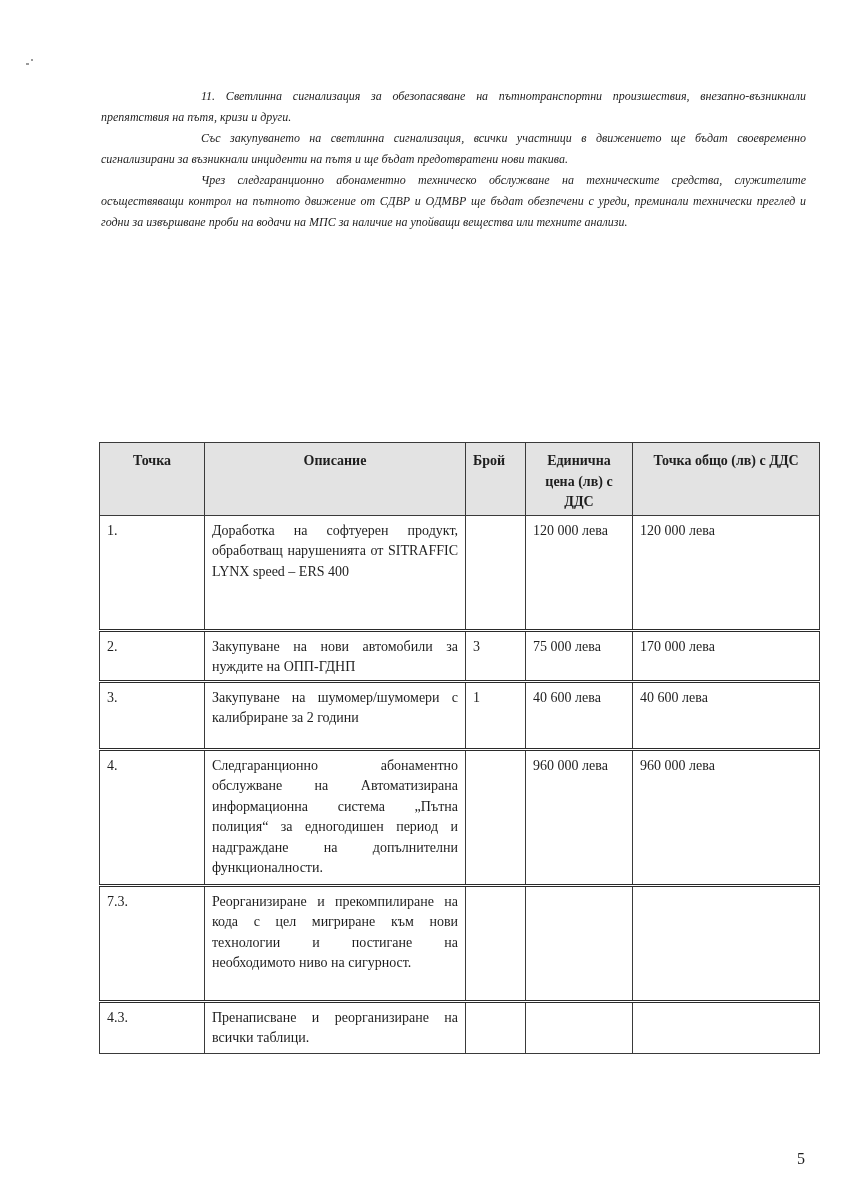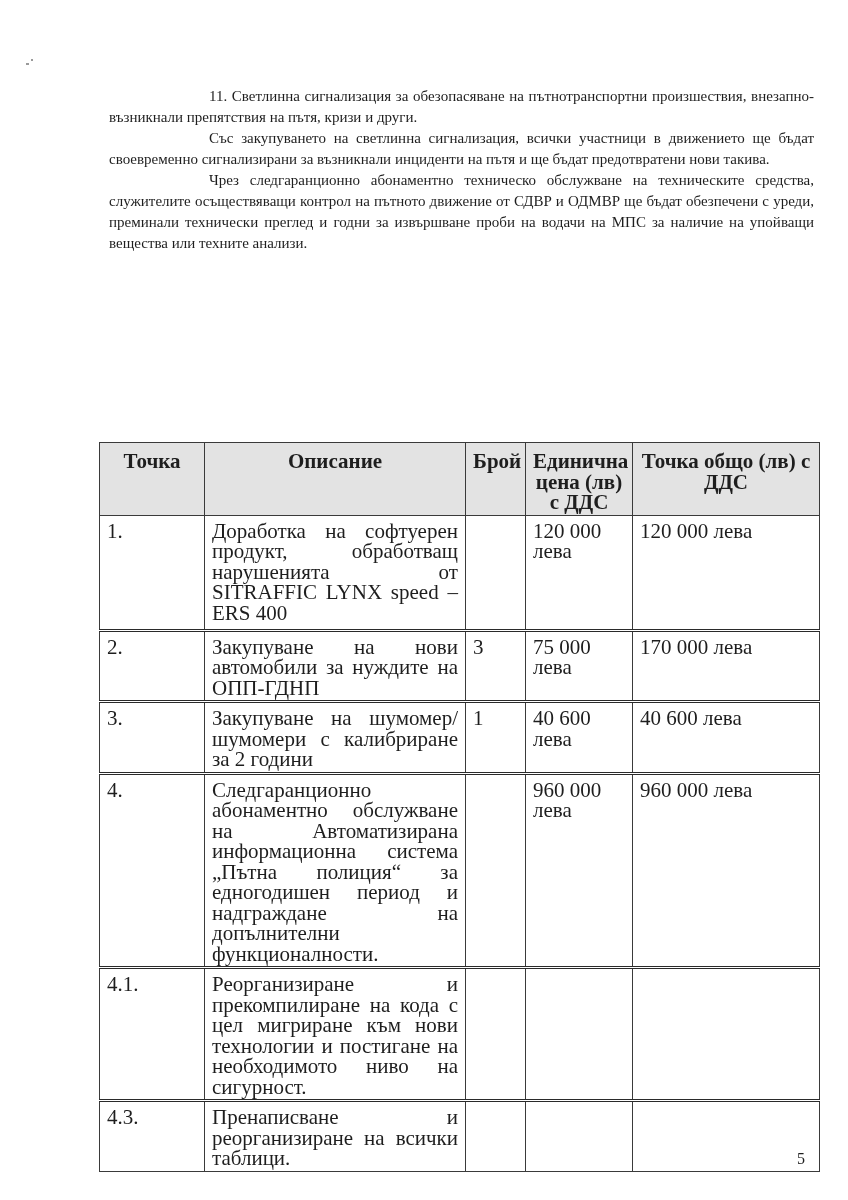--- a/index.html
+++ b/index.html
@@ -7,36 +7,37 @@
     width: 848px; height: 1200px;
     background: #ffffff;
     position: relative;
     overflow: hidden;
     font-family: "Liberation Serif", "DejaVu Serif", serif;
     color: #1e1e1e;
   }
   .speck { position: absolute; background: #9a9a9a; width: 3px; height: 2px; }
   .body-text {
     position: absolute;
-    left: 109px;
+    left: 101px;
     width: 705px;
-    font-size: 15px;
+    font-size: 12px;
     line-height: 21px;
     text-align: justify;
+    font-style: italic;
   }
   .para { margin: 0; text-indent: 100px; }
   .para + .para { }
   .para.bold { font-weight: bold; letter-spacing: 0.2px; margin-top: 9px; }
   table.inv {
     position: absolute;
     left: 99px; top: 442px;
     width: 720px;
     border-collapse: collapse;
     table-layout: fixed;
-    font-size: 21px;
+    font-size: 14px;
     line-height: 20.5px;
   }
   table.inv col.c1 { width: 105px; }
   table.inv col.c2 { width: 261px; }
   table.inv col.c3 { width: 60px; }
   table.inv col.c4 { width: 107px; }
   table.inv col.c5 { width: 187px; }
   table.inv th, table.inv td {
     border: 1px solid #3a3a3a;
     vertical-align: top;
@@ -117,21 +118,21 @@
       <td>40 600 лева</td>
     </tr>
     <tr class="h-4">
       <td>4.</td>
       <td class="desc">Следгаранционно абонаментно обслужване на Автоматизирана информационна система „Пътна полиция“ за едногодишен период и надграждане на допълнителни функционалности.</td>
       <td></td>
       <td>960 000 лева</td>
       <td>960 000 лева</td>
     </tr>
     <tr class="h-41">
-      <td>4.1.</td>
+      <td>7.3.</td>
       <td class="desc">Реорганизиране и прекомпилиране на кода с цел мигриране към нови технологии и постигане на необходимото ниво на сигурност.</td>
       <td></td>
       <td></td>
       <td></td>
     </tr>
     <tr class="h-43">
       <td>4.3.</td>
       <td class="desc">Пренаписване и реорганизиране на всички таблици.</td>
       <td></td>
       <td></td>

